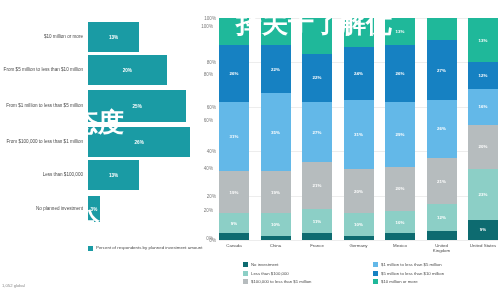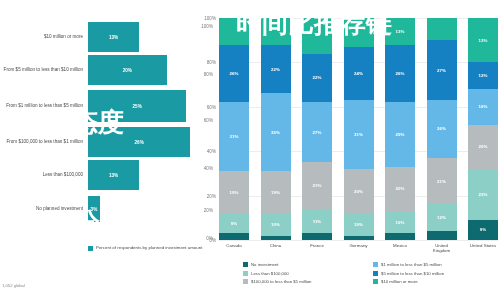--- a/index.html
+++ b/index.html
@@ -299,17 +299,17 @@
           <div class="sw" style="background: rgb(182, 188, 190);"></div>
           <div class="tx">$100,000 to less than $1 million</div>
         </div>
         <div class="lg">
           <div class="sw" style="background: rgb(31, 184, 154);"></div>
           <div class="tx">$10 million or more</div>
         </div>
       </div>
   </div>
 
-  <div class="ov" id="ov2">时间比推荐链</div>
+  <div class="ov" id="ov2">择关于了解优</div>
   <div class="ov" id="ov3">上态度</div>
   <div class="ov" id="ov5">分</div>
 
 </div>
 
 </body></html>

